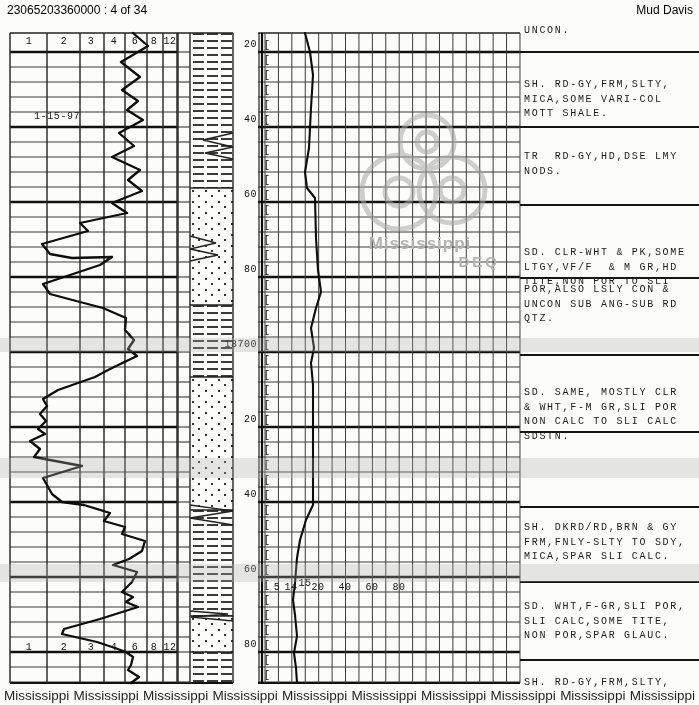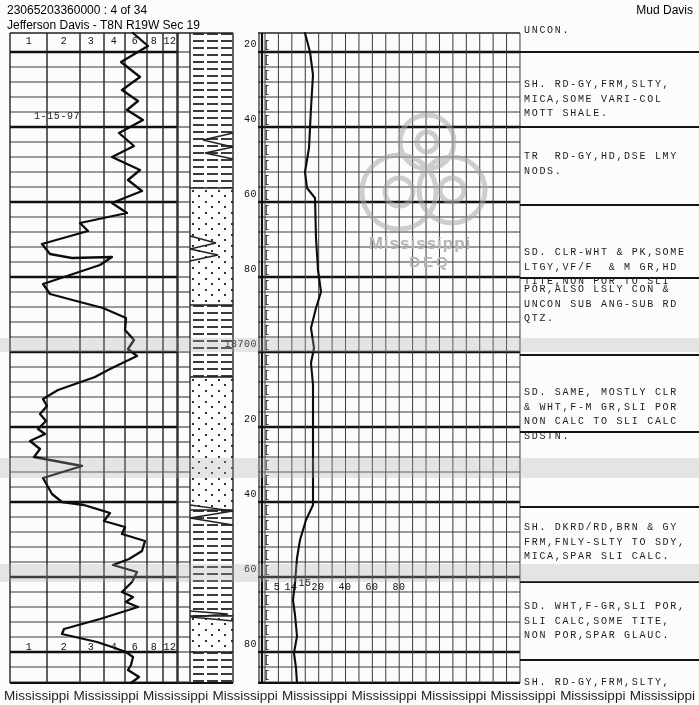--- a/index.html
+++ b/index.html
@@ -19,32 +19,31 @@
      background-size:13px 11px;}
   .mono{font-family:"Liberation Mono","DejaVu Sans Mono",monospace;}
   .scale-num{position:absolute;transform:translateX(-50%);font-size:10px;letter-spacing:.5px;color:#111;}
   .depth-label{position:absolute;width:42px;text-align:right;font-size:10px;letter-spacing:.5px;color:#111;}
   .date-note{position:absolute;left:34px;top:111px;font-size:10px;letter-spacing:.6px;color:#222;}
   .desc{position:absolute;left:524px;width:174px;white-space:pre;font-size:10px;
         line-height:14.6px;letter-spacing:1.7px;color:#1b1b1b;}
   .scanband{position:absolute;left:0;width:699px;background:rgba(172,172,172,.30);pointer-events:none;}
   .wm-text{position:absolute;text-align:center;color:#b3b3b3;font-weight:bold;pointer-events:none;}
   .wm1{left:360px;top:234px;width:120px;font-size:17px;letter-spacing:1px;}
-  .wm2{left:360px;top:253px;width:140px;font-size:15px;letter-spacing:3px;}
+  .wm2{left:360px;top:253px;width:140px;font-size:15px;letter-spacing:3px;text-align:right;}
   .footer{position:absolute;left:0;bottom:2px;width:699px;display:flex;justify-content:space-between;
           padding:0 4px;box-sizing:border-box;font-size:13.5px;color:#1f1f1f;}
 </style>
 </head>
 <body>
 
 <div class="page">
 
   <div class="hdr hdr-left">
     <div>23065203360000 : 4 of 34</div>
-    <div>Jefferson Davis - T8N R19W Sec 19</div>
   </div>
   <div class="hdr hdr-right">
     <div>Mud Davis</div>
   </div>
 
   <div id="lith-holder">
       <div class="lith shale" style="top: 33px; height: 155px;"></div>
       <div class="lith sand" style="top: 188px; height: 117px;"></div>
       <div class="lith shale" style="top: 305px; height: 72px;"></div>
       <div class="lith sand" style="top: 377px; height: 133px;"></div>

